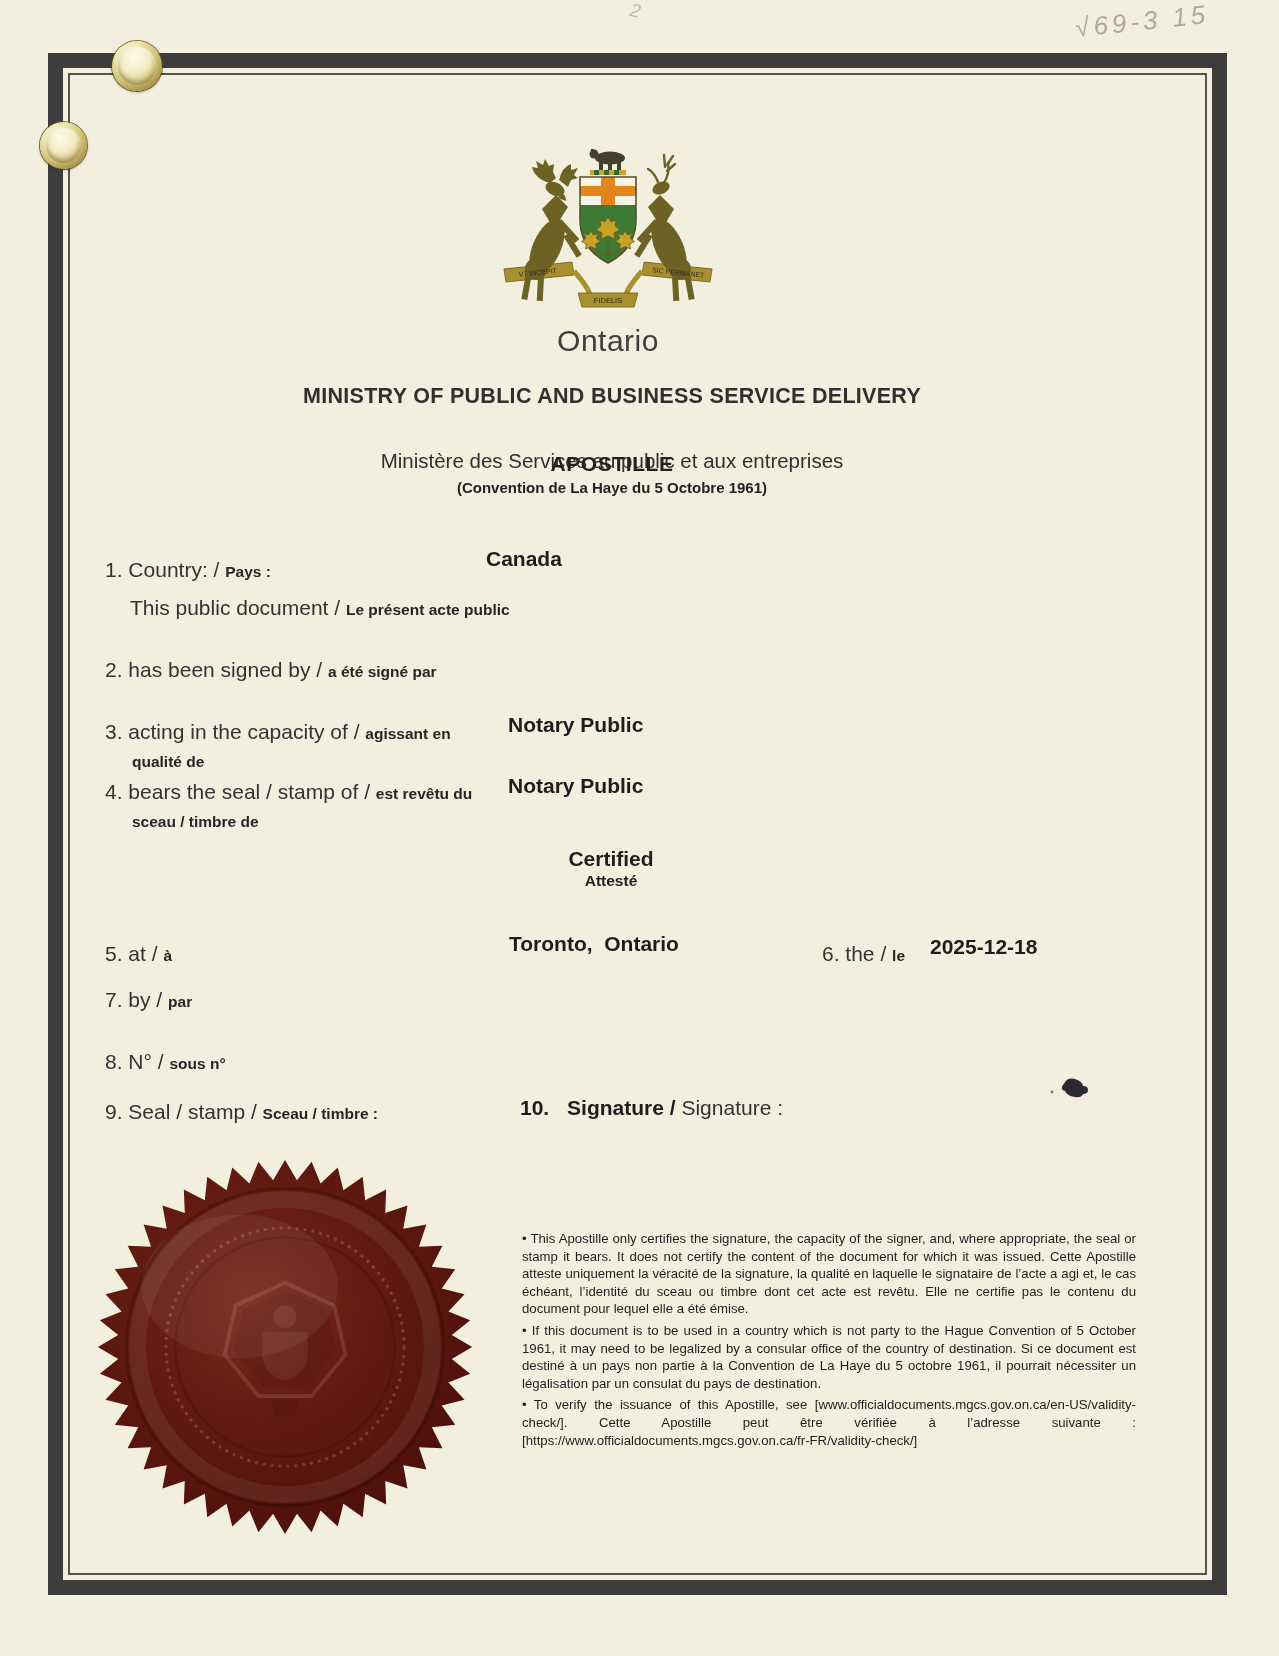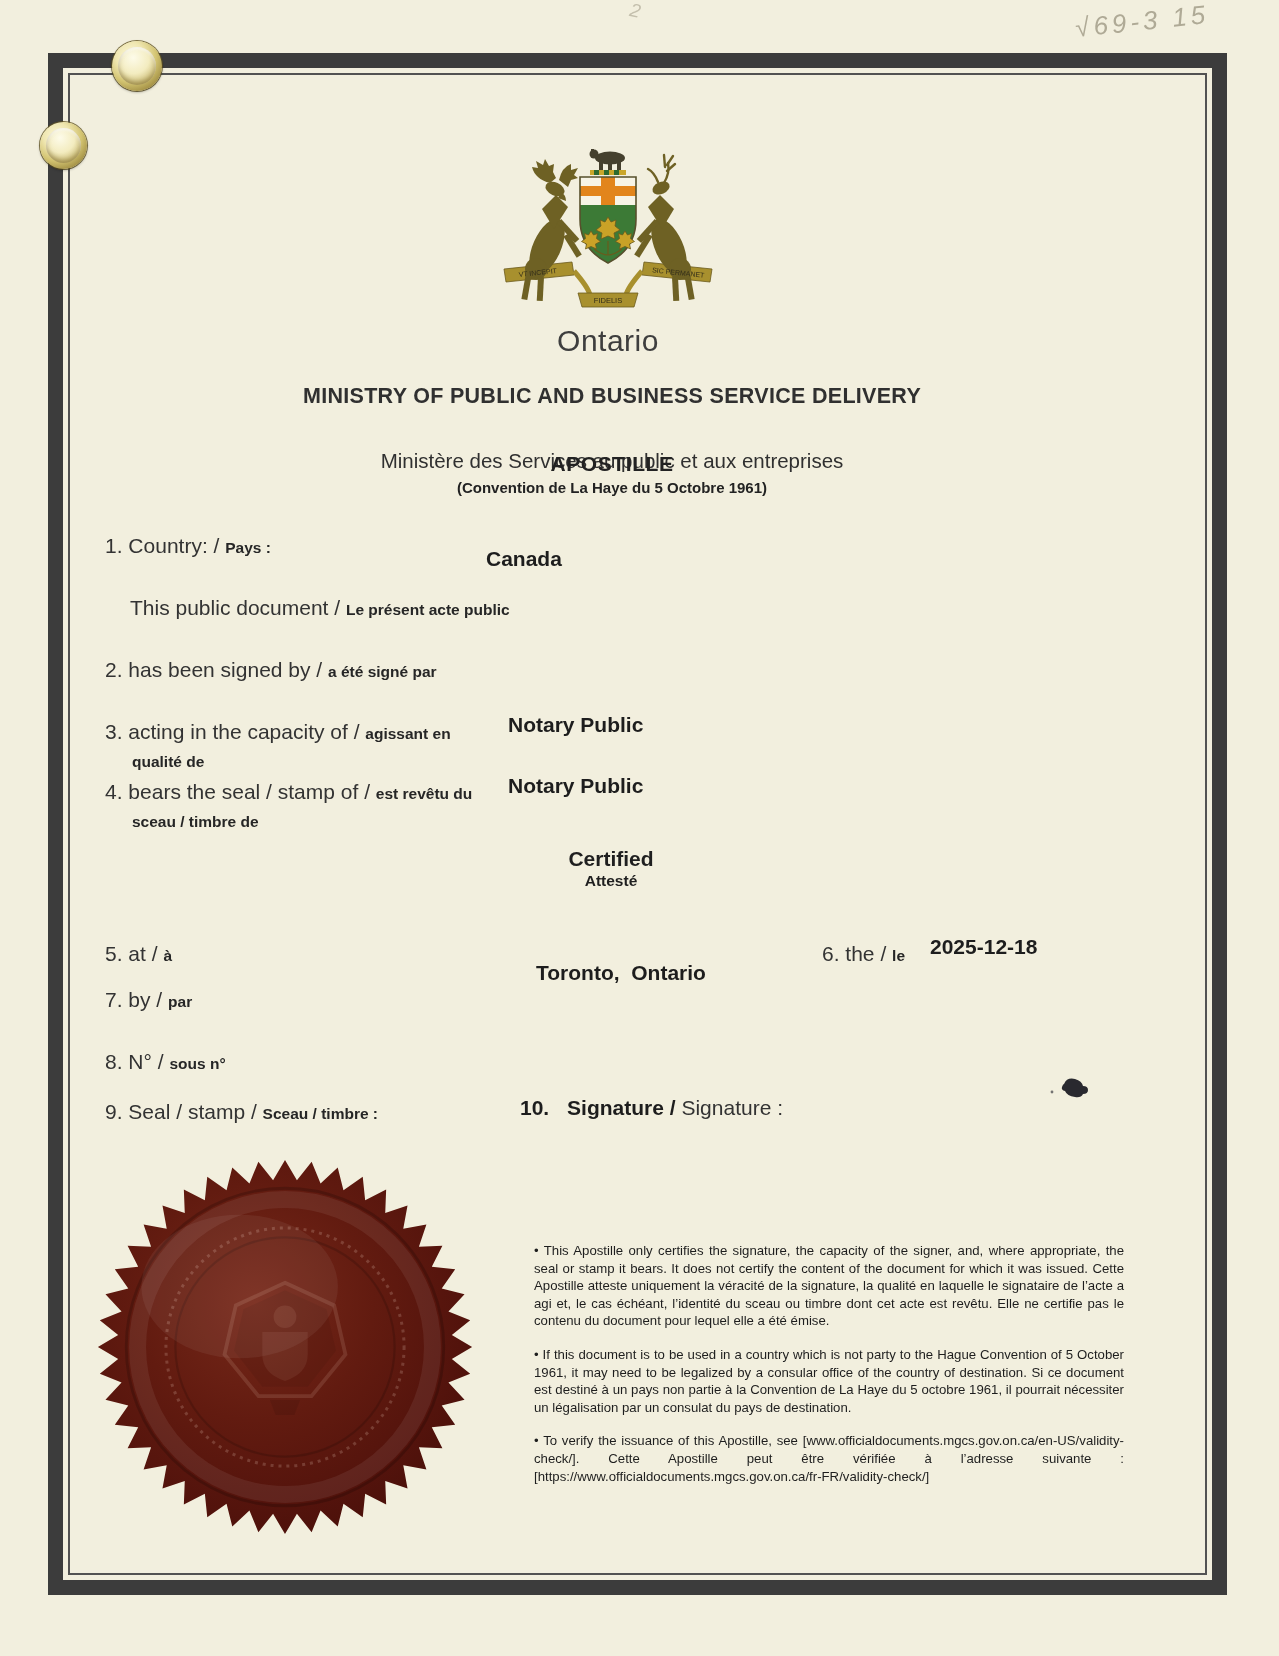--- a/index.html
+++ b/index.html
@@ -69,21 +69,21 @@
   .cert-fr { top:872px; font-size:15.5px; }
   .f10 { position:absolute; left:508px; top:1096px; font-size:21px; }
   .f10 .en10 { font-weight:700; color:#1d1d1d;margin-left:12px; }
   .f10 .fr10 { font-weight:400; font-size:21px; color:#333; }
 
   
   .notes {
     position:absolute; left:518px; top:1226px; width:622px;
     font-size:13.2px; line-height:17.6px; color:#1e1e1e;
   }
-  .notes p { text-align:justify; margin:16px; }
+  .notes p { text-align:justify; margin:4px; }
 
   
   .seal { position:absolute; left:96px; top:1158px; width:378px; height:378px; }
   .ink  { position:absolute; left:1048px; top:1072px; width:42px; height:28px; }
 </style>
 </head>
 <body>
 
 <div class="canvas">
 
@@ -172,21 +172,21 @@
     <text x="180" y="130" font-size="7" text-anchor="middle" fill="#332d18" transform="rotate(6 180 130)">SIC PERMANET</text>
     <text x="110" y="158" font-size="7.5" text-anchor="middle" fill="#332d18">FIDELIS</text>
   </svg>
   <div class="wordmark">Ontario</div>
 
   <div class="hline h-en">MINISTRY OF PUBLIC AND BUSINESS SERVICE DELIVERY</div>
   <div class="hline h-fr">Ministère des Services au public et aux entreprises</div>
   <div class="hline h-title">APOSTILLE</div>
   <div class="hline h-sub">(Convention de La Haye du 5 Octobre 1961)</div>
 
-  <div class="field" style="left:105px; top:532px;">
+  <div class="field" style="left:105px; top:556px;">
     <span>1.</span>
     <span class="en">Country: /</span>
     <span class="fr">Pays :</span>
   </div>
   <div class="val" style="left:486px; top:527px;margin-top:20px;">Canada</div>
 
   <div class="field" style="left:130px; top:594px;">
     <span class="en">This public document /</span>
     <span class="fr">Le présent acte public</span>
   </div>
@@ -213,21 +213,21 @@
   <div class="val" style="left:508px; top:774px;">Notary Public</div>
 
   <div class="cert cert-en">Certified</div>
   <div class="cert cert-fr">Attesté</div>
 
   <div class="field" style="left:105px; top:940px;">
     <span>5.</span>
     <span class="en">at /</span>
     <span class="fr">à</span>
   </div>
-  <div class="val" style="left:536px; top:932px;margin-top:29px;">Toronto,  Ontario</div>
+  <div class="val" style="left:509px; top:932px;">Toronto,  Ontario</div>
   <div class="field" style="left:822px; top:940px;">
     <span>6.</span>
     <span class="en">the /</span>
     <span class="fr">le</span>
   </div>
   <div class="val" style="left:930px; top:935px;">2025-12-18</div>
 
   <div class="field" style="left:105px; top:986px;">
     <span>7.</span>
     <span class="en">by /</span>

